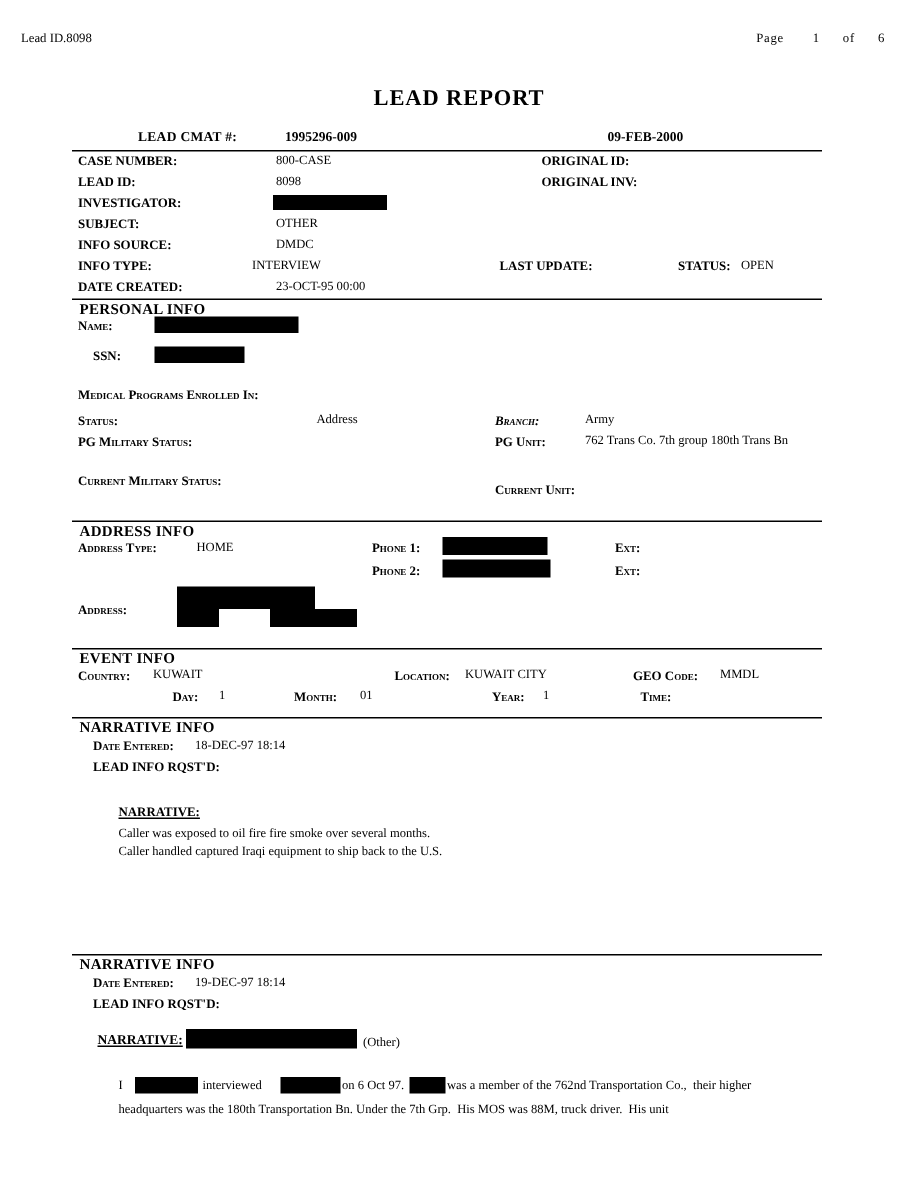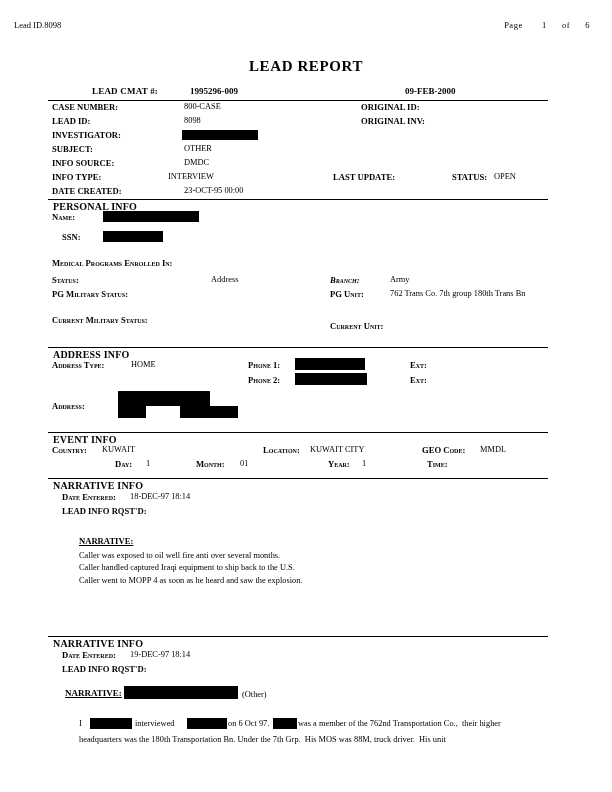--- a/index.html
+++ b/index.html
@@ -209,23 +209,22 @@
     <span class="abs sec-title" style="left:2px;top:0;">NARRATIVE INFO</span>
 
     <span class="abs lbl" style="left:14px;top:12px;">Date Entered:</span>
     <span class="abs val" style="left:82px;top:12px;">18-DEC-97 18:14</span>
 
     <span class="abs lbl" style="left:14px;top:26px;">LEAD INFO RQST'D:</span>
 
     <span class="abs lbl underline-heading" style="left:31px;top:56px;">NARRATIVE:</span>
 
     <div class="abs" style="left:31px;top:70px;width:470px;">
-      <div class="narr-line">Caller was exposed to oil well fire anti over several months.</div>
+      <div class="narr-line">Caller was exposed to oil fire fire smoke over several months.</div>
       <div class="narr-line">Caller handled captured Iraqi equipment to ship back to the U.S.</div>
-      <div class="narr-line">Caller went to MOPP 4 as soon as he heard and saw the explosion.</div>
     </div>
   </div>
 
   <div class="abs" style="left:48px;top:636px;width:500px;border-top:1.3px solid #000;height:0;"></div>
   <div class="abs" style="left:48px;top:638px;width:500px;height:120px;">
     <span class="abs sec-title" style="left:2px;top:0;">NARRATIVE INFO</span>
 
     <span class="abs lbl" style="left:14px;top:12px;">Date Entered:</span>
     <span class="abs val" style="left:82px;top:12px;">19-DEC-97 18:14</span>
 

